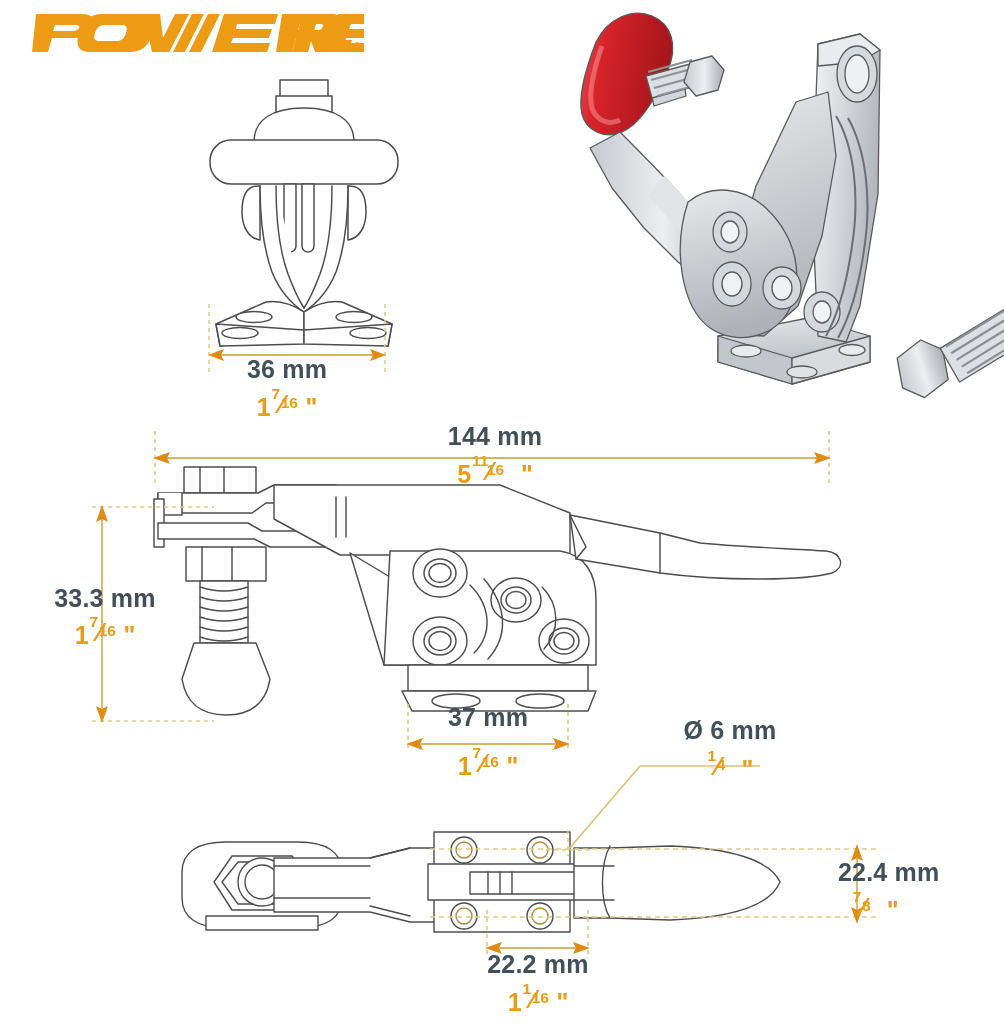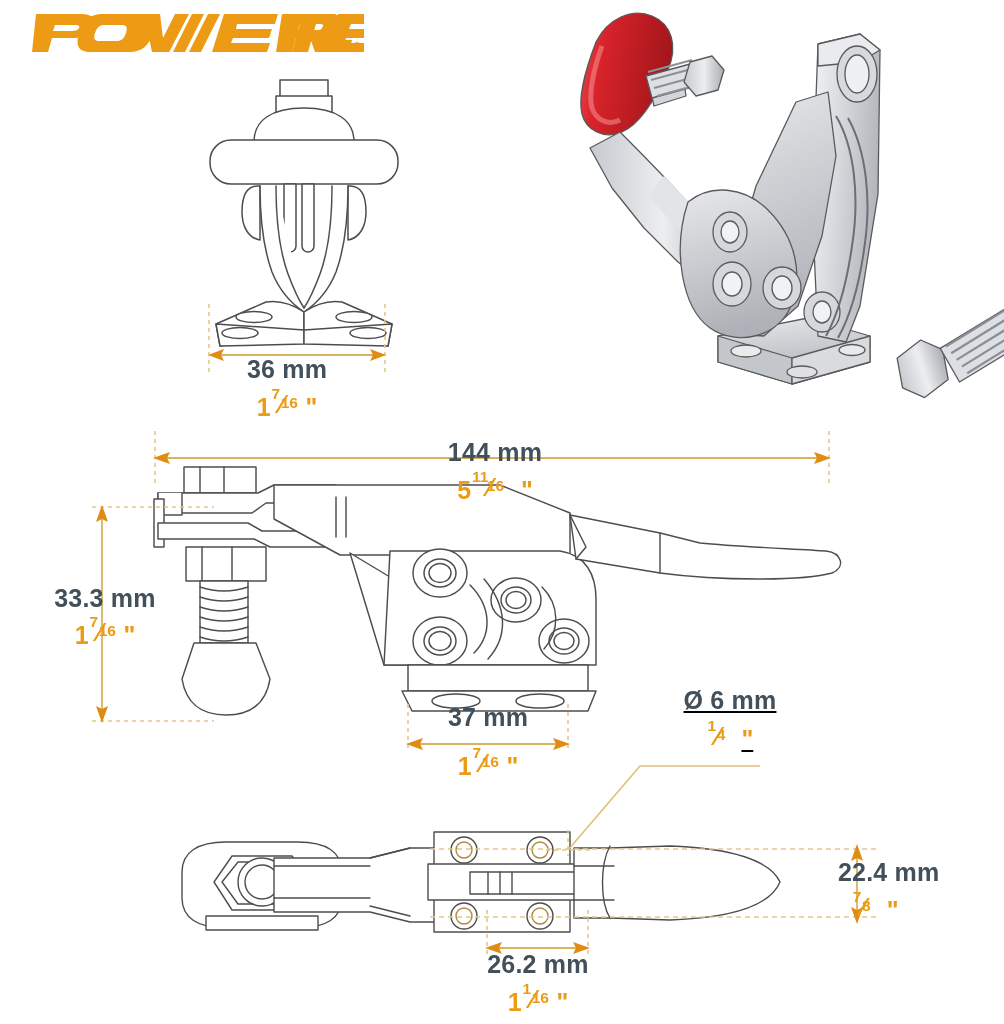--- a/index.html
+++ b/index.html
@@ -326,21 +326,21 @@
   <div class="dimline-abs" style="left:145px;top:425px;">
     <svg width="700" height="60" viewBox="0 0 700 60">
       <line x1="10" y1="6" x2="10" y2="58" stroke="#e3c987" stroke-width="1.6" stroke-dasharray="4 4"></line>
       <line x1="684" y1="6" x2="684" y2="58" stroke="#e3c987" stroke-width="1.6" stroke-dasharray="4 4"></line>
       <line x1="14" y1="33" x2="680" y2="33" stroke="#d9b45e" stroke-width="1.8"></line>
       <path d="M8 33 L25 27 L22 33 L25 39 Z" fill="#e08b12"></path>
       <path d="M686 33 L669 27 L672 33 L669 39 Z" fill="#e08b12"></path>
     </svg>
   </div>
 
-  <div class="dim" style="left:395px;top:424px;width:200px;margin-top:16px;">
+  <div class="dim" style="left:395px;top:424px;width:200px;">
     <div class="mm">144 mm</div>
     <div class="inch" style="margin-top:9px;">
       <span>5</span><span class="frac w2"><span class="n">11</span><span class="s">⁄</span><span class="d">16</span></span><span>"</span>
     </div>
   </div>
 
   <div class="dimline-abs" style="left:88px;top:495px;">
     <svg width="130" height="240" viewBox="0 0 130 240">
       <line x1="4" y1="12" x2="126" y2="12" stroke="#e3c987" stroke-width="1.6" stroke-dasharray="4 4"></line>
       <line x1="4" y1="226" x2="126" y2="226" stroke="#e3c987" stroke-width="1.6" stroke-dasharray="4 4"></line>
@@ -431,21 +431,21 @@
     <svg width="450" height="10" viewBox="0 0 450 10">
       <line x1="0" y1="5" x2="450" y2="5" stroke="#e3c987" stroke-width="1.5" stroke-dasharray="5 4"></line>
     </svg>
   </div>
   <div class="dimline-abs" style="left:430px;top:908px;">
     <svg width="450" height="10" viewBox="0 0 450 10">
       <line x1="0" y1="5" x2="450" y2="5" stroke="#e3c987" stroke-width="1.5" stroke-dasharray="5 4"></line>
     </svg>
   </div>
 
-  <div class="dim" style="left:630px;top:688px;width:200px;text-decoration:underline;">
+  <div class="dim" style="left:630px;top:718px;width:200px;">
     <div class="mm">Ø 6 mm</div>
     <div class="inch" style="margin-top:10px;">
       <span></span><span class="frac"><span class="n">1</span><span class="s">⁄</span><span class="d">4</span></span><span>"</span>
     </div>
   </div>
 
   <div class="dimline-abs" style="left:842px;top:840px;">
     <svg width="40" height="90" viewBox="0 0 40 90">
       <line x1="15" y1="10" x2="15" y2="78" stroke="#d9b45e" stroke-width="1.8"></line>
       <path d="M15 4 L9 21 L15 18 L21 21 Z" fill="#e08b12"></path>
@@ -464,19 +464,19 @@
     <svg width="120" height="60" viewBox="0 0 120 60">
       <line x1="9" y1="2" x2="9" y2="48" stroke="#e3c987" stroke-width="1.6" stroke-dasharray="4 4"></line>
       <line x1="110" y1="2" x2="110" y2="48" stroke="#e3c987" stroke-width="1.6" stroke-dasharray="4 4"></line>
       <line x1="13" y1="40" x2="106" y2="40" stroke="#d9b45e" stroke-width="1.8"></line>
       <path d="M7 40 L24 34 L21 40 L24 46 Z" fill="#e08b12"></path>
       <path d="M112 40 L95 34 L98 40 L95 46 Z" fill="#e08b12"></path>
     </svg>
   </div>
 
   <div class="dim" style="left:448px;top:952px;width:180px;">
-    <div class="mm">26.2 mm</div>
+    <div class="mm">22.2 mm</div>
     <div class="inch" style="margin-top:9px;">
       <span>1</span><span class="frac"><span class="n">1</span><span class="s">⁄</span><span class="d">16</span></span><span>"</span>
     </div>
   </div>
 
 </div>
 
 </body></html>

